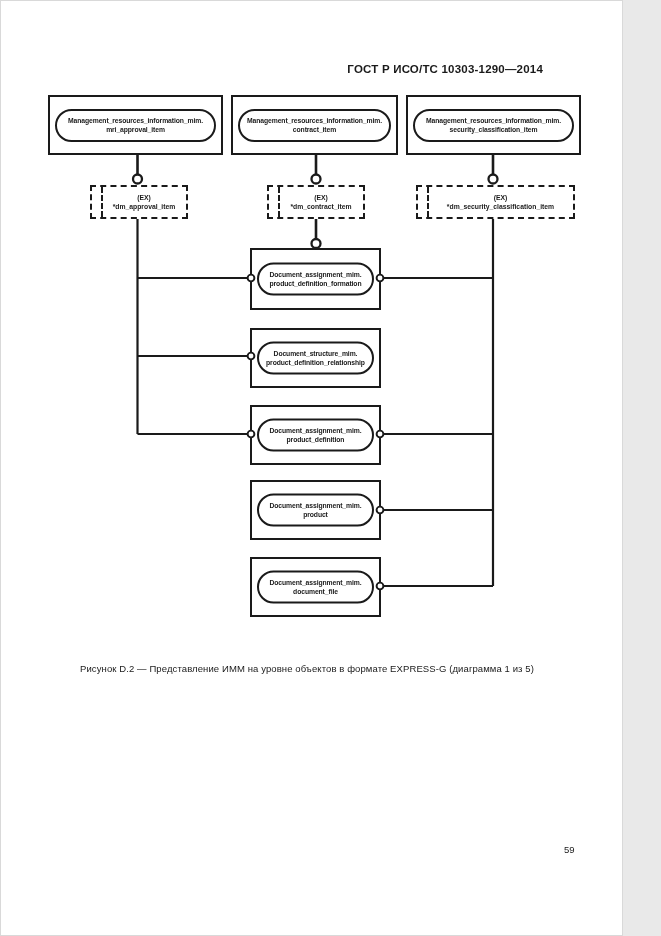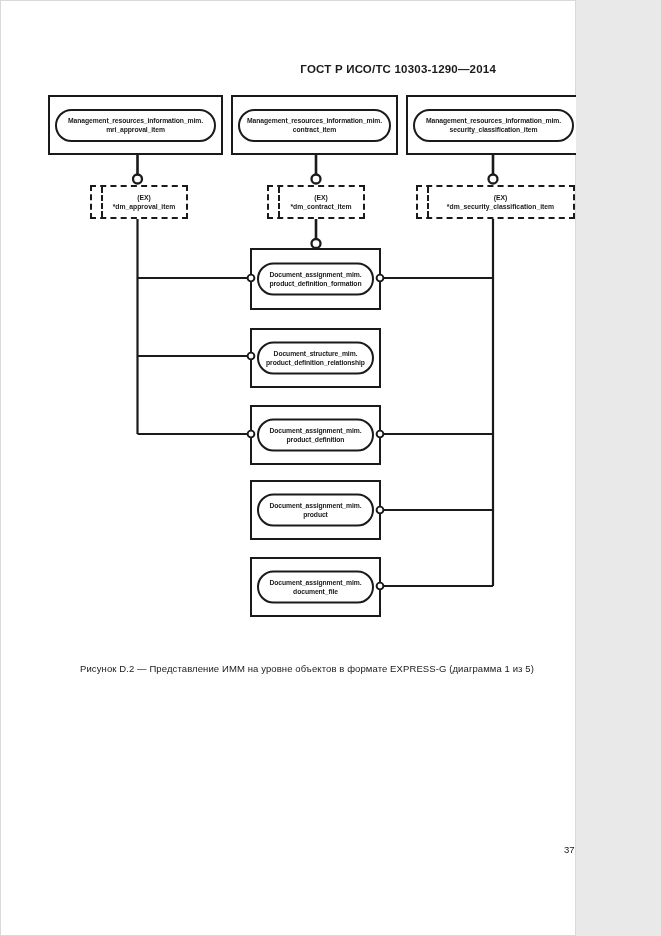--- a/index.html
+++ b/index.html
@@ -1,18 +1,18 @@
 <!DOCTYPE html>
 <html><head>
 <meta charset="utf-8">
 <style>
   html,body{margin:0;padding:0;background:#e9e9e9;}
   .page{
     position:relative;
-    width:576px;height:936px;
+    width:623px;height:936px;
     background:#ffffff;
     font-family:"Liberation Sans", sans-serif;
     color:#1a1a1a;
     box-shadow:inset 0 0 0 1px #d9d9d9;
     overflow:hidden;
   }
   .header-title{
     position:absolute;top:63px;right:80px;
     font-size:11.5px;font-weight:bold;letter-spacing:0.2px;
   }
@@ -173,15 +173,15 @@
       <circle cx="251" cy="434" r="3.4"></circle>
       <circle cx="380" cy="278" r="3.4"></circle>
       <circle cx="380" cy="434" r="3.4"></circle>
       <circle cx="380" cy="510" r="3.4"></circle>
       <circle cx="380" cy="586" r="3.4"></circle>
     </g>
   </svg>
 
   <div class="figure-caption">Рисунок D.2 — Представление ИММ на уровне объектов в формате EXPRESS-G (диаграмма 1 из 5)</div>
 
-  <div class="page-number">37</div>
+  <div class="page-number">59</div>
 
 </div>
 
 </body></html>

